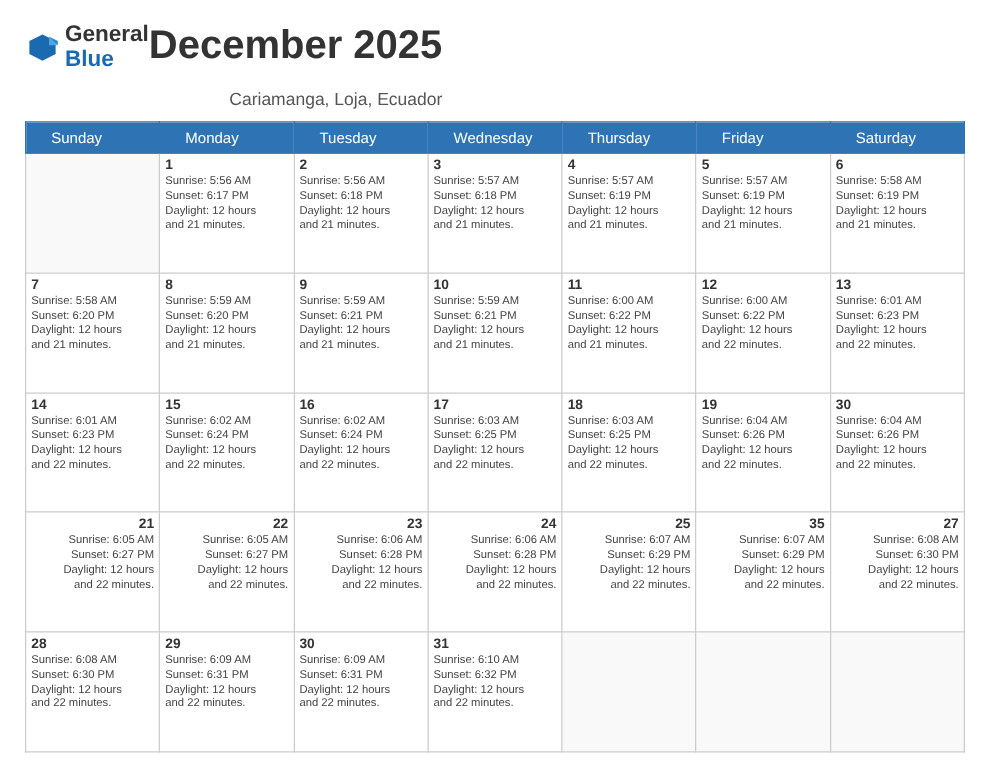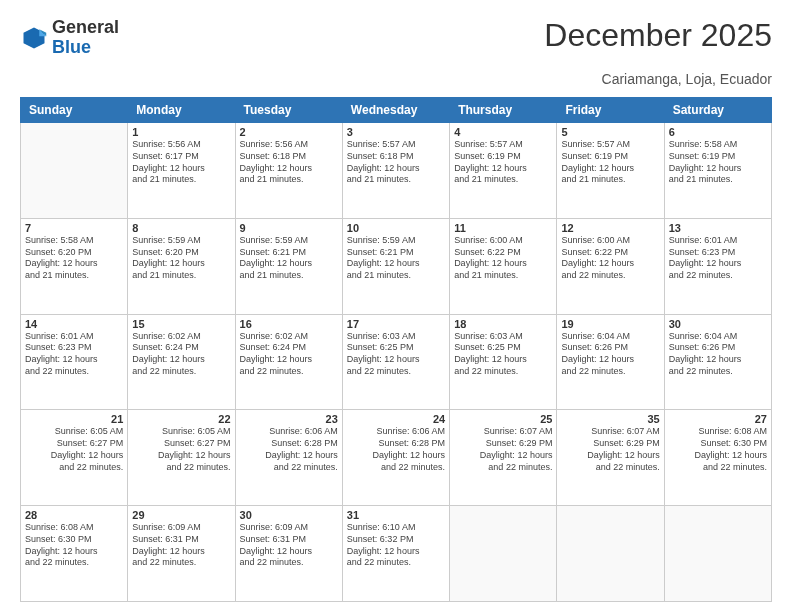--- a/index.html
+++ b/index.html
@@ -12,21 +12,21 @@
     }
     .page {
       width: 792px;
       height: 612px;
       padding: 18px 20px 10px 20px;
       display: flex;
       flex-direction: column;
     }
     .header {
       display: flex;
-      justify-content: space-between;
+      justify-content: flex-start;
       align-items: flex-start;
       margin-bottom: 10px;
     }
     .logo {
       display: flex;
       align-items: center;
       gap: 4px;
     }
     .logo-text {
       font-size: 18px;
@@ -38,43 +38,42 @@
     .logo-text .blue { display: block; color: #1a6ab1; }
     .logo-icon {
       width: 28px;
       height: 28px;
     }
     .title-block {
       text-align: right;
     }
     .month-title {
       font-size: 32px;
-      font-weight: normal;
+      font-weight: bold;
       color: #333;
       line-height: 1.1;
-      margin-left: 36px;
     }
     .location {
       font-size: 14px;
       color: #555;
       margin-top: 18px;
     }
     .calendar {
       flex: 1;
       border: 1px solid #ccc;
       border-collapse: collapse;
       width: 100%;
       table-layout: fixed;
     }
     .calendar th {
       background-color: #2e74b5;
       color: #fff;
       font-size: 12px;
-      font-weight: bold;
-      padding: 5px 8px;
+      font-weight: normal;
+      padding: 5px 20px;
       text-align: left;
       border: 1px solid #2e74b5;
     }
     .calendar td {
       border: 1px solid #ccc;
       vertical-align: top;
       padding: 3px 4px;
       font-size: 9.5px;
       color: #333;
       background: #fff;

